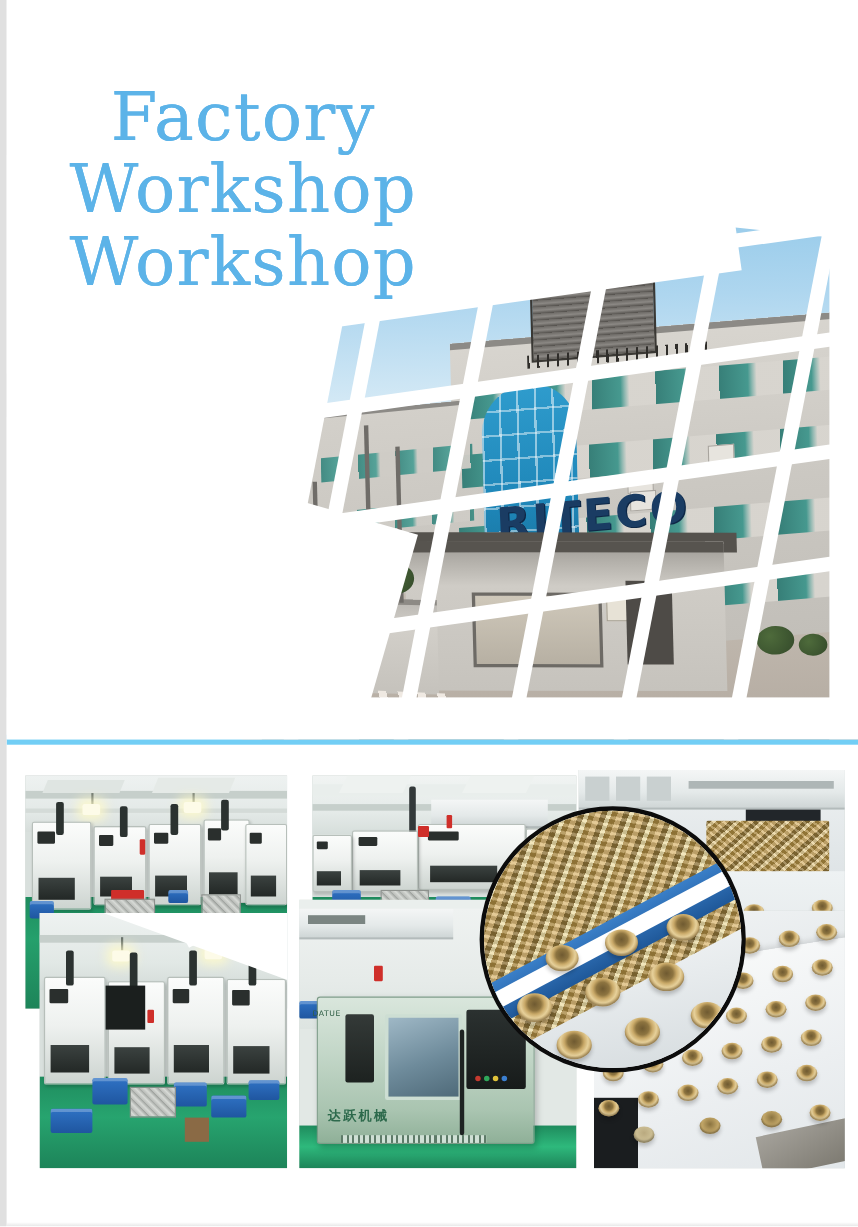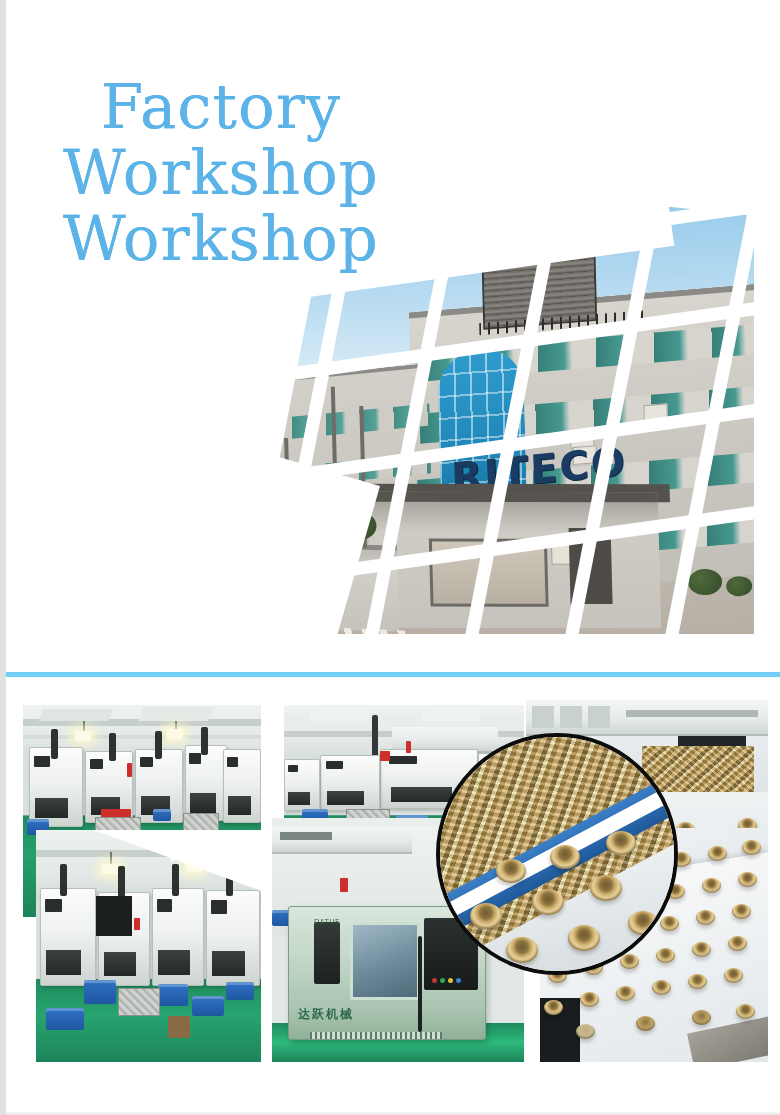--- a/index.html
+++ b/index.html
@@ -536,21 +536,21 @@
           <div class="lathe" style="left:16px;top:88px;width:196px;height:132px;"></div>
           <div class="lathe-door" style="left:78px;top:104px;width:64px;height:72px;"></div>
           <div class="lathe-panel" style="left:42px;top:104px;width:26px;height:62px;"></div>
           <div class="lathe-panel" style="left:152px;top:100px;width:54px;height:72px;background:linear-gradient(180deg,#2b3130 0%,#171b1a 100%);"></div>
           <div class="btn-row" style="left:160px;top:160px;">
             <i style="background:#c53a2f;"></i>
               <i style="background:#2fa85a;"></i>
             <i style="background:#e0c23a;"></i>
               <i style="background:#3b7fd0;"></i>
           </div>
-          <div class="lathe-badge" style="left:42px;top:100px;">DATUE</div>
+          <div class="lathe-badge" style="left:12px;top:100px;">DATUE</div>
           <div class="lathe-cn" style="left:26px;top:188px;">达跃机械</div>
           <div class="lathe-vent" style="left:38px;top:214px;width:132px;"></div>
           <div class="arm" style="left:146px;top:118px;height:96px;width:4px;background:#1e2322;"></div>
         </div>
       </div>
     </div>
 
     <div class="col c3">
 
       <div class="shot" style="left:0;top:0px;width:242px;height:178px;">

